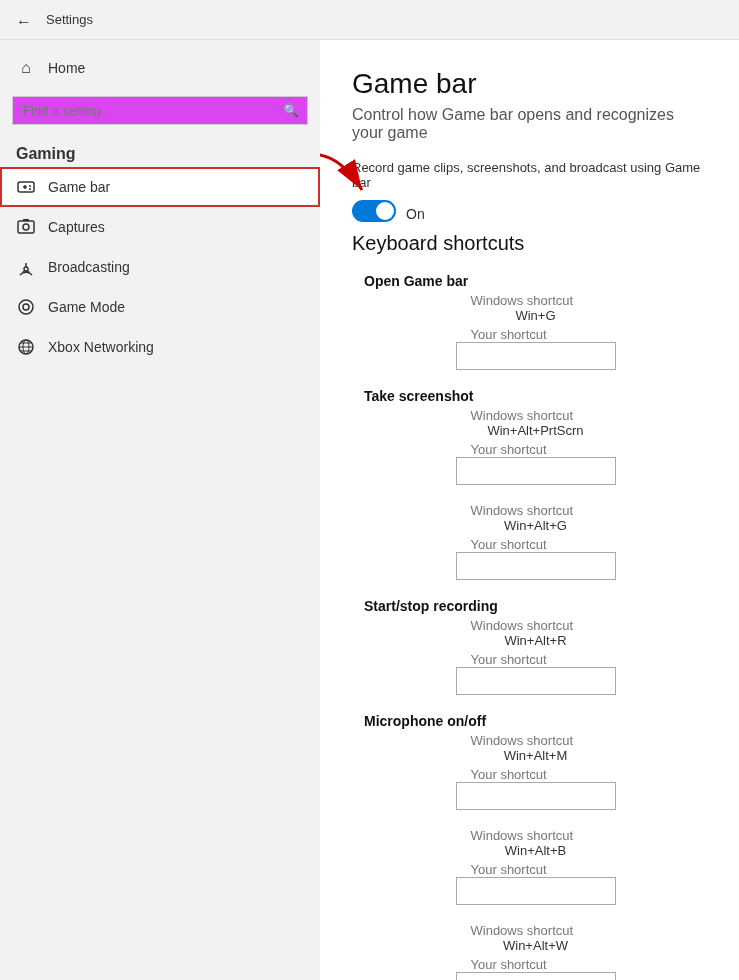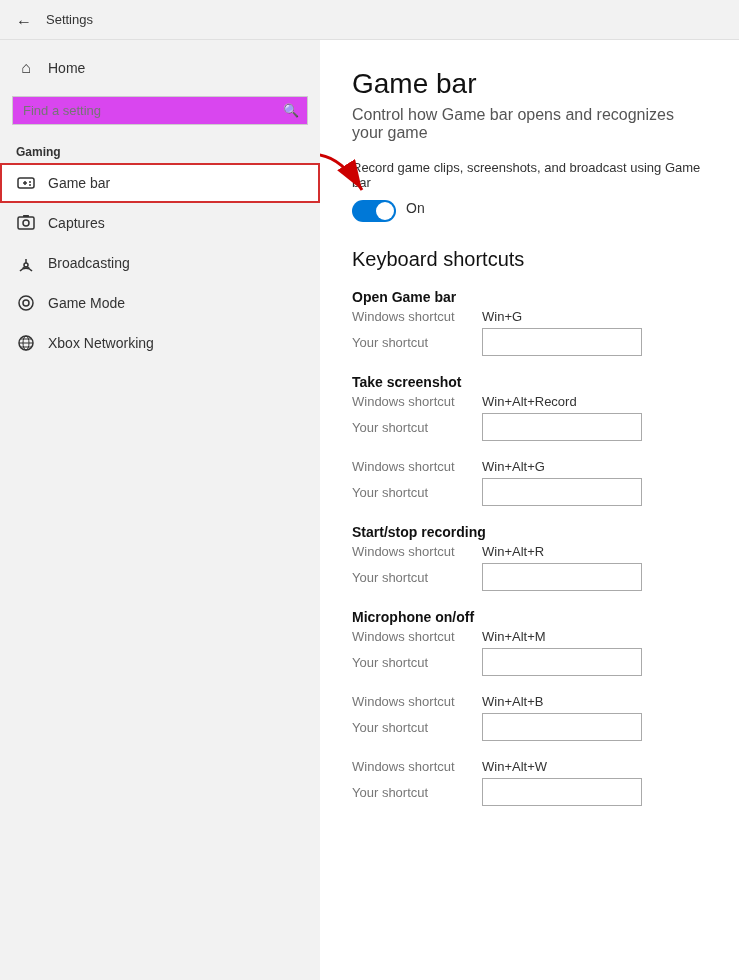--- a/index.html
+++ b/index.html
@@ -76,21 +76,21 @@
       outline: none;
     }
     .search-icon-wrap {
       position: absolute;
       right: 8px;
       color: #555;
       font-size: 13px;
     }
 
     .sidebar-section-label {
-      font-size: 12px;
+      font-size: 16px;
       font-weight: 700;
       color: #333;
       padding: 8px 16px 4px 16px;
       text-transform: none;
     }
 
     .sidebar-item {
       display: flex;
       align-items: center;
       gap: 12px;
@@ -135,23 +135,23 @@
 
     .record-label {
       font-size: 13px;
       color: #333;
       margin-bottom: 10px;
     }
 
     
     .toggle-row {
       display: flex;
-      align-items: flex-start;
+      align-items: flex-end;
       gap: 10px;
-      margin-bottom: 26px;
+      margin-bottom: 10px;
     }
     .toggle-switch {
       width: 44px; height: 22px;
       background: #0078d7;
       border-radius: 11px;
       position: relative;
       cursor: pointer;
       flex-shrink: 0;
     }
     .toggle-switch::after {
@@ -197,33 +197,35 @@
     
     .section-title {
       font-size: 20px;
       font-weight: 400;
       color: #111;
       margin-bottom: 18px;
     }
 
     .shortcut-group {
       margin-bottom: 18px;
+      margin-left: 12px;
     }
 
     .shortcut-action {
       font-size: 14px;
       font-weight: 600;
       color: #111;
       margin-bottom: 4px;
     }
 
     .shortcut-row {
       display: flex;
       align-items: center;
       margin-bottom: 4px;
+      flex-direction: column;
     }
 
     .shortcut-type {
       font-size: 13px;
       color: #777;
       width: 130px;
       flex-shrink: 0;
     }
 
     .shortcut-value {
@@ -376,21 +378,21 @@
     </div>
     <div class="shortcut-row">
       <span class="shortcut-type">Your shortcut</span>
       <input class="shortcut-input" type="text" value="" style="">
     </div>
   </div>
         <div class="shortcut-group">
     <div class="shortcut-action">Take screenshot</div>
     <div class="shortcut-row">
       <span class="shortcut-type">Windows shortcut</span>
-      <span class="shortcut-value">Win+Alt+Record</span>
+      <span class="shortcut-value">Win+Alt+PrtScrn</span>
     </div>
     <div class="shortcut-row">
       <span class="shortcut-type">Your shortcut</span>
       <input class="shortcut-input" type="text" value="" style="">
     </div>
   </div>
         <div class="shortcut-group">
     <div class="shortcut-row">
       <span class="shortcut-type">Windows shortcut</span>
       <span class="shortcut-value">Win+Alt+G</span>

